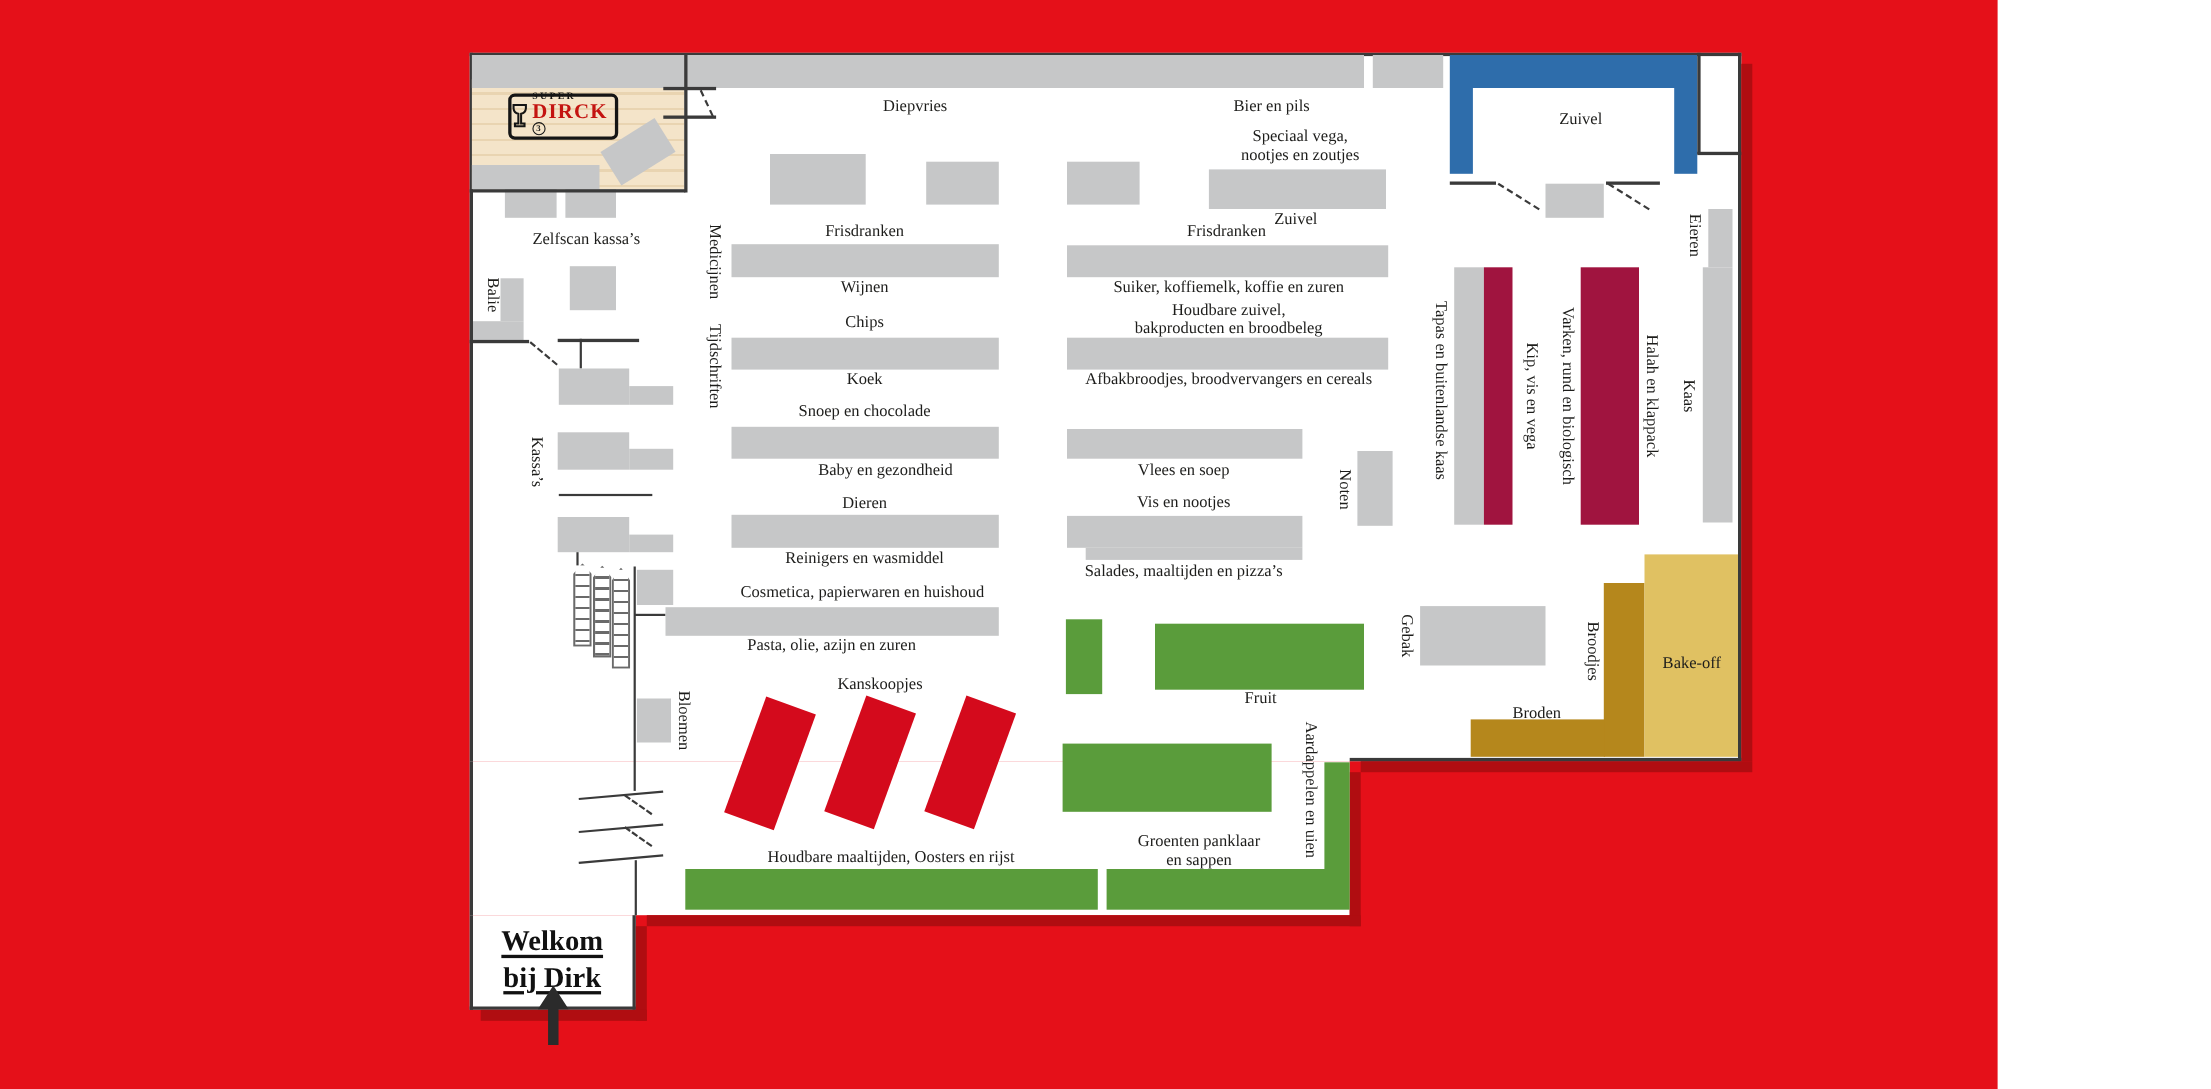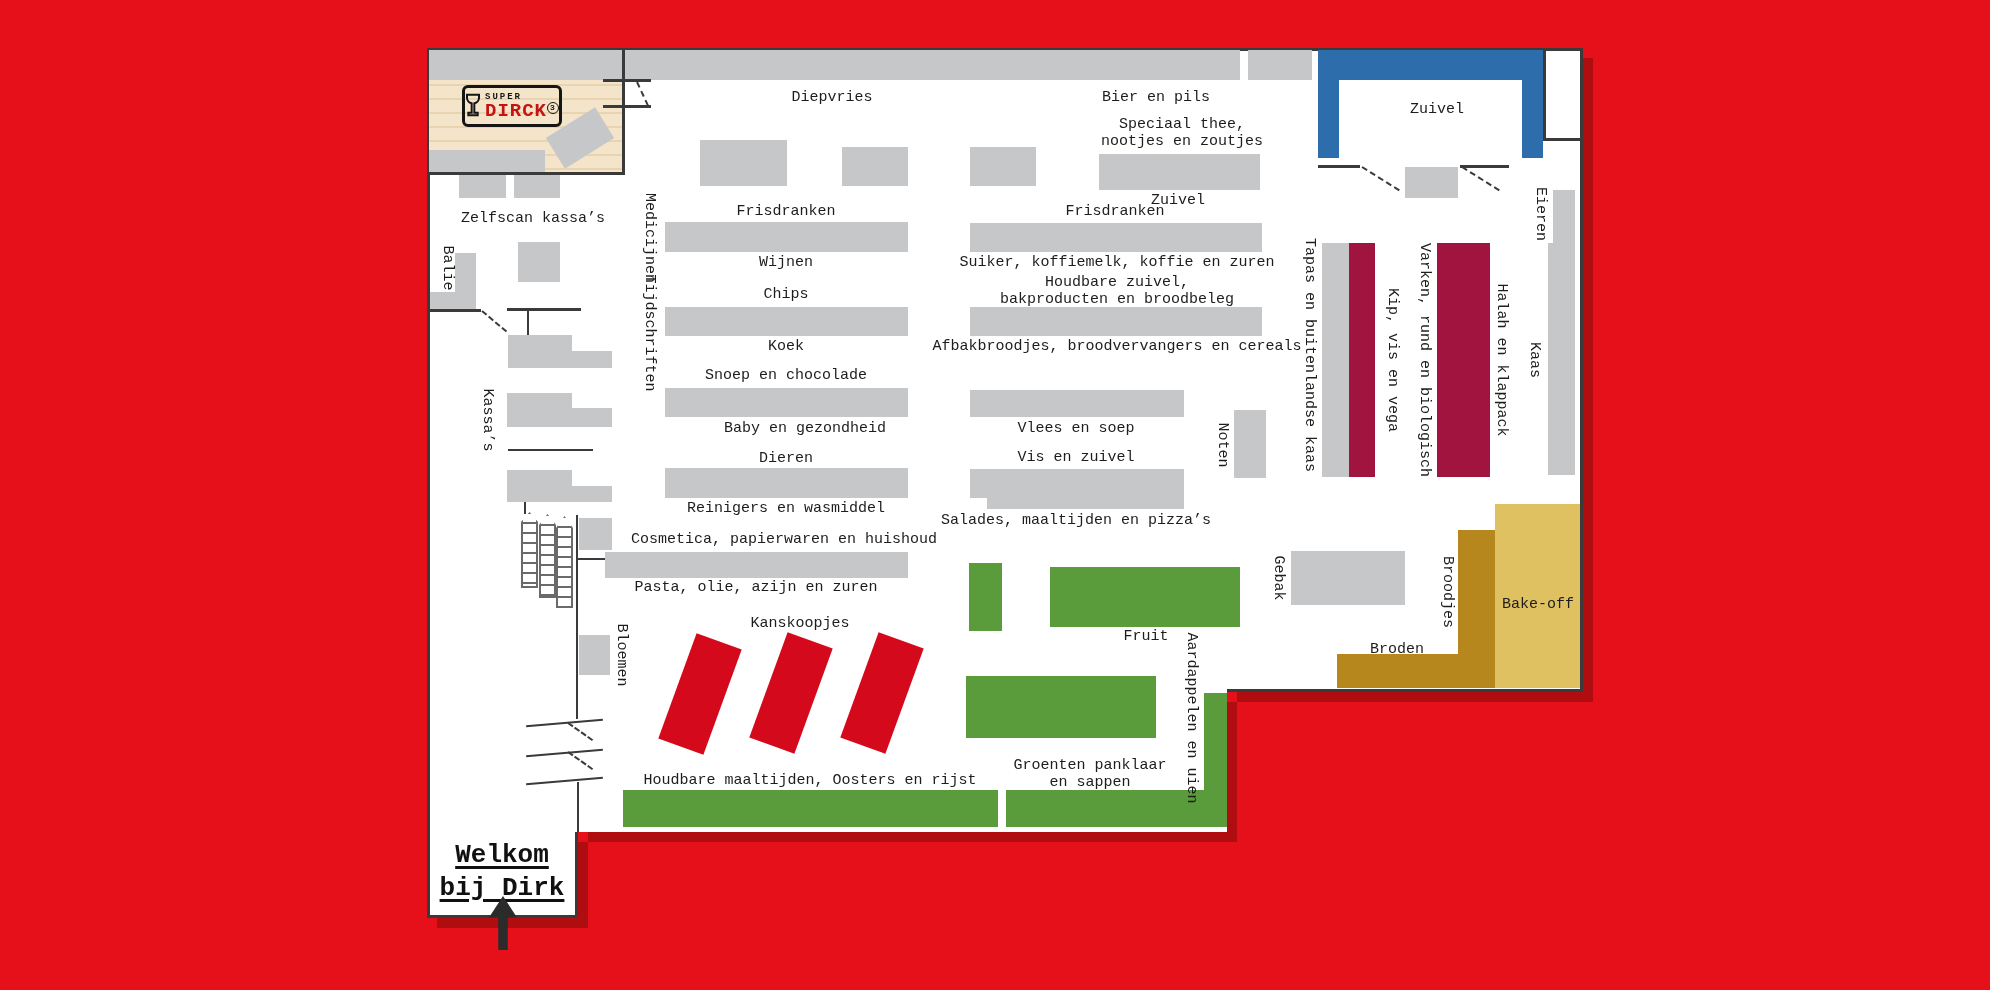--- a/index.html
+++ b/index.html
@@ -1,17 +1,17 @@
 <!DOCTYPE html>
 <html style="--background: #e51019; --shadow: #b00d11; --floor: #ffffff; --wall: #3a3a3a; --shelf: #c6c7c8; --meat: #a0143f; --promo: #d40a1c; --produce: #5a9c3b; --breadDark: #b5871c; --breadLight: #e0c162; --dairy: #2e6dab; --woodLight: #f4e4c9; --woodDark: #e9d4b1; --text: #1d1d1b; --logoRed: #c41411;"><head>
 <meta charset="utf-8">
 <style>
   html,body{margin:0;padding:0;}
-  #stage{position:relative;width:1990px;height:990px;background:var(--background);overflow:hidden;
-         font-family:Liberation Mono, monospace;}
+  #stage{position:relative;width:1816px;height:990px;background:var(--background);overflow:hidden;
+         font-family:Liberation Serif, serif;}
   .floor{position:absolute;background:var(--floor);box-sizing:border-box;}
   .wall{position:absolute;background:var(--wall);}
   .dash{position:absolute;width:0;border-left:2px dashed var(--wall);transform-origin:top center;}
   .shadow{position:absolute;background:var(--shadow);}
   .shelf{position:absolute;background:var(--shelf);}
   .meat{position:absolute;background:var(--meat);}
   .promo{position:absolute;background:var(--promo);transform:rotate(20deg);}
   .produce{position:absolute;background:var(--produce);}
   .bread-dark{position:absolute;background:var(--breadDark);}
   .bread-light{position:absolute;background:var(--breadLight);}
@@ -150,21 +150,21 @@
   <div class="produce" style="left:1006px;top:790px;width:221px;height:37px;"></div>
 
   <div class="shelf" style="left:1291px;top:551px;width:114px;height:54px;"></div>
   <div class="bread-dark" style="left:1458px;top:530px;width:37px;height:158px;"></div>
   <div class="bread-dark" style="left:1337px;top:654px;width:122px;height:34px;"></div>
   <div class="bread-light" style="left:1495px;top:504px;width:85px;height:184px;"></div>
   <div class="wall" style="left:1227px;top:689px;width:356px;height:3px;"></div>
 
   <div class="lbl" style="left:832px;top:97px;">Diepvries</div>
   <div class="lbl" style="left:1156px;top:97px;">Bier en pils</div>
-  <div class="lbl" style="left:1182px;top:133px;">Speciaal thee,
+  <div class="lbl" style="left:1182px;top:133px;">Speciaal vega,
 nootjes en zoutjes</div>
   <div class="lbl" style="left:1178px;top:200px;">Zuivel</div>
   <div class="lbl" style="left:1437px;top:109px;">Zuivel</div>
   <div class="lbl" style="left:533px;top:218px;">Zelfscan kassa’s</div>
   <div class="lbl" style="left:786px;top:211px;">Frisdranken</div>
   <div class="lbl" style="left:786px;top:262px;">Wijnen</div>
   <div class="lbl" style="left:786px;top:294px;">Chips</div>
   <div class="lbl" style="left:786px;top:346px;">Koek</div>
   <div class="lbl" style="left:786px;top:375px;">Snoep en chocolade</div>
   <div class="lbl" style="left:786px;top:428px;padding-left:38px;">Baby en gezondheid</div>
@@ -173,21 +173,21 @@
   <div class="lbl" style="left:784px;top:539px;">Cosmetica, papierwaren en huishoud</div>
   <div class="lbl" style="left:756px;top:587px;">Pasta, olie, azijn en zuren</div>
   <div class="lbl" style="left:800px;top:623px;">Kanskoopjes</div>
   <div class="lbl" style="left:810px;top:780px;">Houdbare maaltijden, Oosters en rijst</div>
   <div class="lbl" style="left:1115px;top:211px;">Frisdranken</div>
   <div class="lbl" style="left:1117px;top:262px;">Suiker, koffiemelk, koffie en zuren</div>
   <div class="lbl" style="left:1117px;top:291px;">Houdbare zuivel,
 bakproducten en broodbeleg</div>
   <div class="lbl" style="left:1117px;top:346px;">Afbakbroodjes, broodvervangers en cereals</div>
   <div class="lbl" style="left:1076px;top:428px;">Vlees en soep</div>
-  <div class="lbl" style="left:1076px;top:457px;">Vis en zuivel</div>
+  <div class="lbl" style="left:1076px;top:457px;">Vis en nootjes</div>
   <div class="lbl" style="left:1076px;top:520px;">Salades, maaltijden en pizza’s</div>
   <div class="lbl" style="left:1146px;top:636px;">Fruit</div>
   <div class="lbl" style="left:1090px;top:774px;">Groenten panklaar
 en sappen</div>
   <div class="lbl" style="left:1397px;top:649px;">Broden</div>
   <div class="lbl" style="left:1538px;top:604px;">Bake-off</div>
 
   <div class="vlbl" style="left:447px;top:268px;">Balie</div>
   <div class="vlbl" style="left:487px;top:420px;">Kassa’s</div>
   <div class="vlbl" style="left:649px;top:238px;">Medicijnen</div>

